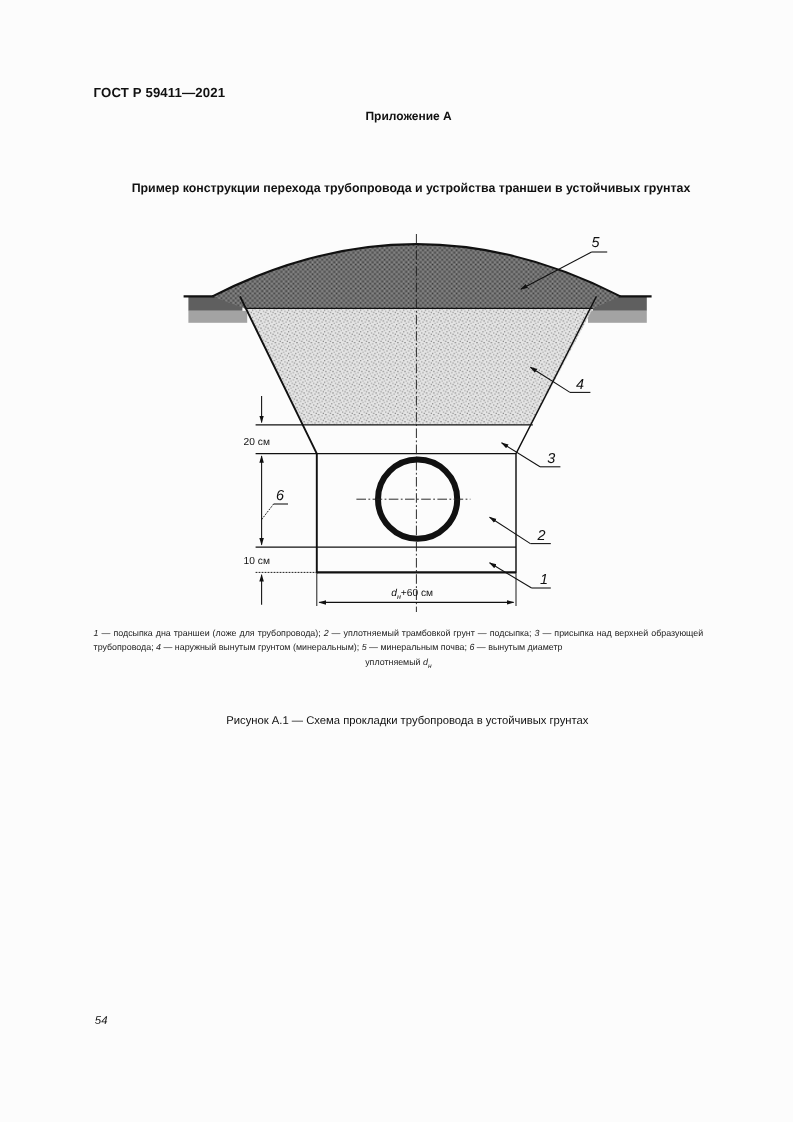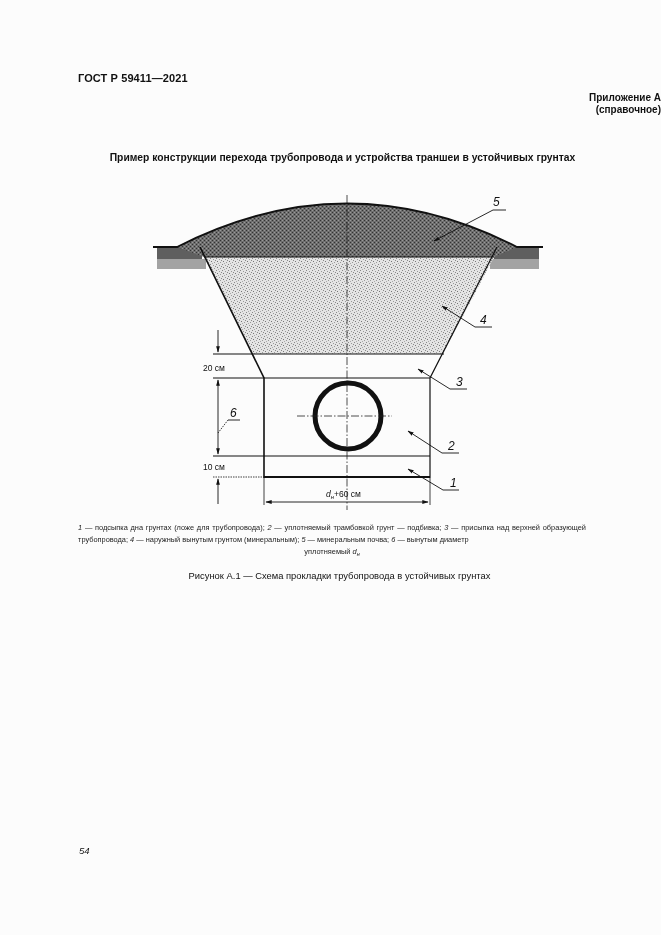--- a/index.html
+++ b/index.html
@@ -12,51 +12,50 @@
       color: #111;
     }
     .header-code {
       position: absolute; left: 78px; top: 62px;
       font-size: 11px; font-weight: bold; letter-spacing: 0.1px; margin-top: 10px;
     }
     .appendix {
       position: absolute; left: 0; width: 661px; top: 92px;
       text-align: center; font-size: 10px; font-weight: bold; line-height: 12px;
     }
-    .appendix div { padding-left: 20px; text-align: right; }
+    .appendix div { padding-left: 20px; }
     .section-title {
       position: absolute; left: 0; width: 661px; top: 152px;
       text-align: center; font-size: 10.3px; font-weight: bold;
       padding-left: 24px; box-sizing: border-box;
     }
     svg.diagram { position: absolute; left: 0; top: 0; }
     .legend {
       position: absolute; left: 78px; width: 508px; top: 522px;
       font-size: 7.4px; line-height: 12px; text-align: justify; color: #222;
     }
     .legend .last { text-align: center; display: block; }
     .legend i { font-style: italic; }
     .fig-caption {
-      position: absolute; left: 0; width: 661px; top: 570px;
+      position: absolute; left: 0; width: 661px; top: 594px;
       text-align: center; font-size: 9.4px; padding-left: 18px; box-sizing: border-box;
     }
     .page-number {
       position: absolute; left: 79px; top: 845px; font-size: 9.5px; font-style: italic;
     }
     .dim-label { font-family: "Liberation Sans", sans-serif; font-size: 8.5px; fill: #111; }
     .callout { font-family: "Liberation Sans", sans-serif; font-size: 12px; font-style: italic; fill: #111; }
   </style>
 </head>
 <body>
 
 <div class="header-code">ГОСТ Р 59411—2021</div>
 
 <div class="appendix">
   <div>Приложение А</div>
-  <div>(справочное)</div>
 </div>
 
 <div class="section-title">Пример конструкции перехода трубопровода и устройства траншеи в устойчивых грунтах</div>
 
 <svg class="diagram" width="661" height="520" viewBox="0 0 661 520">
   <defs>
     <pattern id="sand" width="6" height="6" patternUnits="userSpaceOnUse">
       <rect width="6" height="6" fill="#e4e4e4"></rect>
       <rect x="0" y="0" width="1" height="1" fill="#888"></rect>
       <rect x="3" y="1" width="1" height="1" fill="#999"></rect>
@@ -142,19 +141,19 @@
   <line x1="408" y1="469" x2="443" y2="490" stroke="#111" stroke-width="0.9" marker-start="url(#arr)"></line>
   <line x1="443" y1="490" x2="459" y2="490" stroke="#111" stroke-width="0.9"></line>
   <text class="callout" x="450" y="487">1</text>
 
   <line x1="218" y1="433" x2="228" y2="420" stroke="#111" stroke-width="0.8" stroke-dasharray="1.5,1"></line>
   <line x1="228" y1="420" x2="240" y2="420" stroke="#111" stroke-width="0.9"></line>
   <text class="callout" x="230" y="417">6</text>
 </svg>
 
 <div class="legend">
-  <i>1</i><span> — подсыпка дна грунтах (ложе для трубопровода); </span><i>2</i><span> — уплотняемый трамбовкой грунт — подбивка; </span><i>3</i><span> — присыпка над верхней образующей трубопровода; </span><i>4</i><span> — наружный вынутым грунтом (минеральным); </span><i>5</i><span> — минеральным почва; </span><i>6</i><span> — вынутым диаметр</span>
+  <i>1</i><span> — подсыпка дна траншеи (ложе для трубопровода); </span><i>2</i><span> — уплотняемый трамбовкой грунт — подсыпка; </span><i>3</i><span> — присыпка над верхней образующей трубопровода; </span><i>4</i><span> — наружный вынутым грунтом (минеральным); </span><i>5</i><span> — минеральным почва; </span><i>6</i><span> — вынутым диаметр</span>
   <span class="last"><span>уплотняемый </span><i>d</i><sub style="font-size:5.5px;font-style:italic">н</sub></span>
 </div>
 
 <div class="fig-caption">Рисунок А.1 — Схема прокладки трубопровода в устойчивых грунтах</div>
 
 <div class="page-number">54</div>
 
 </body></html>

